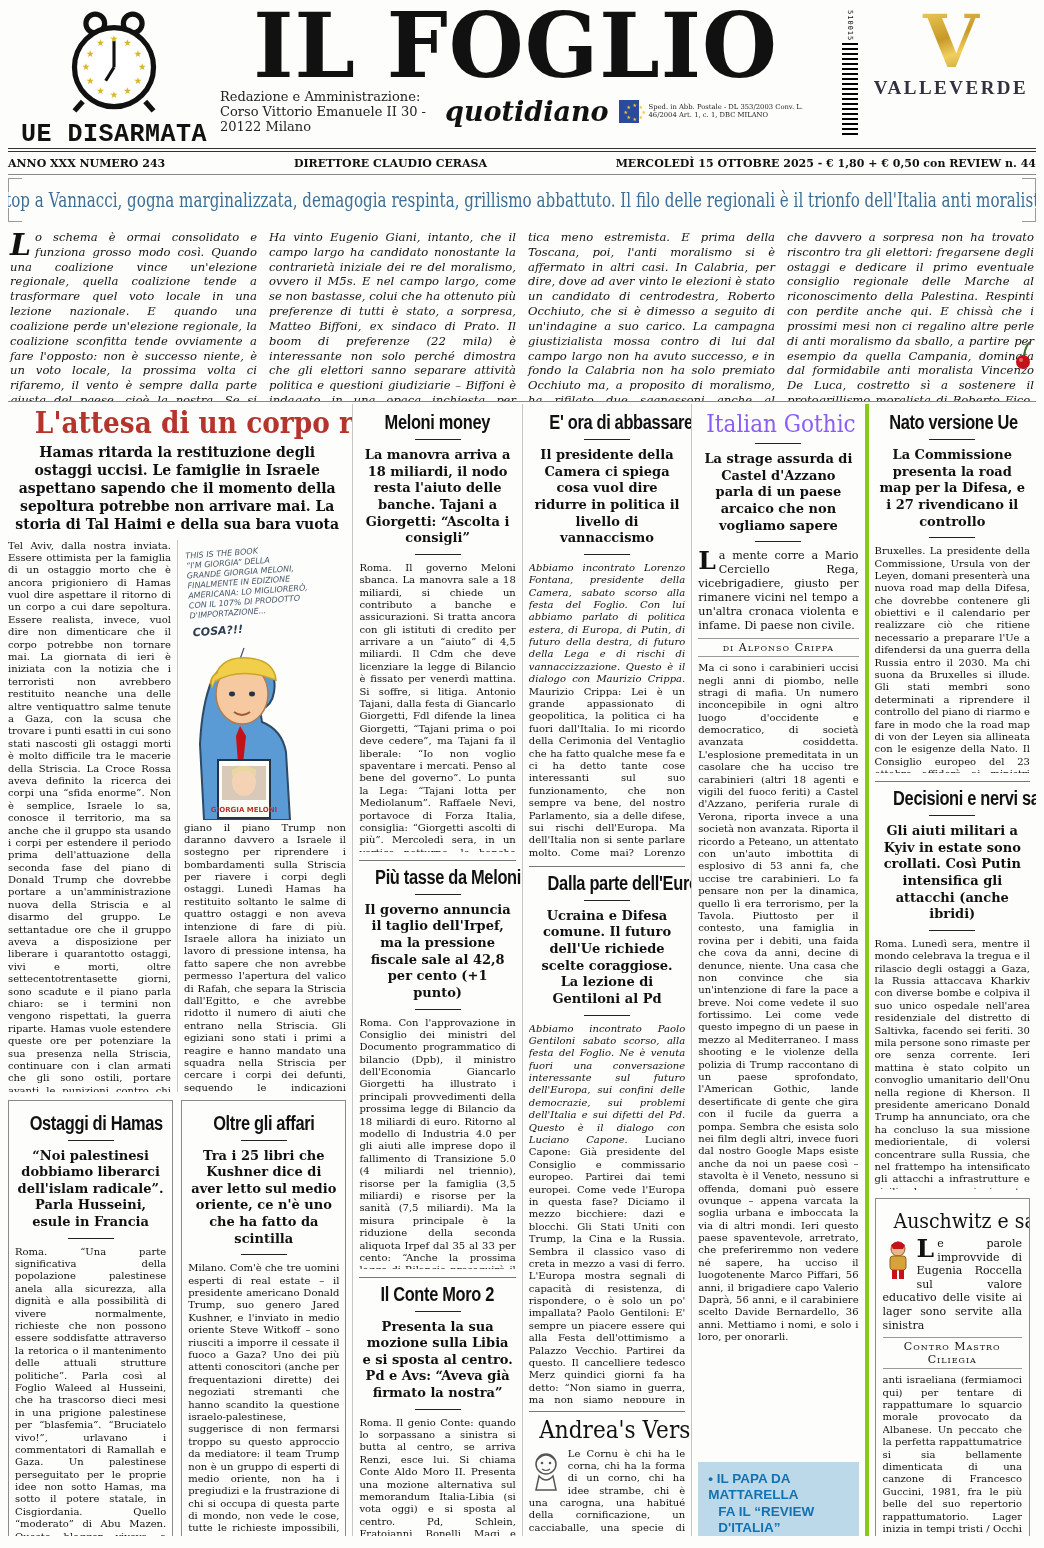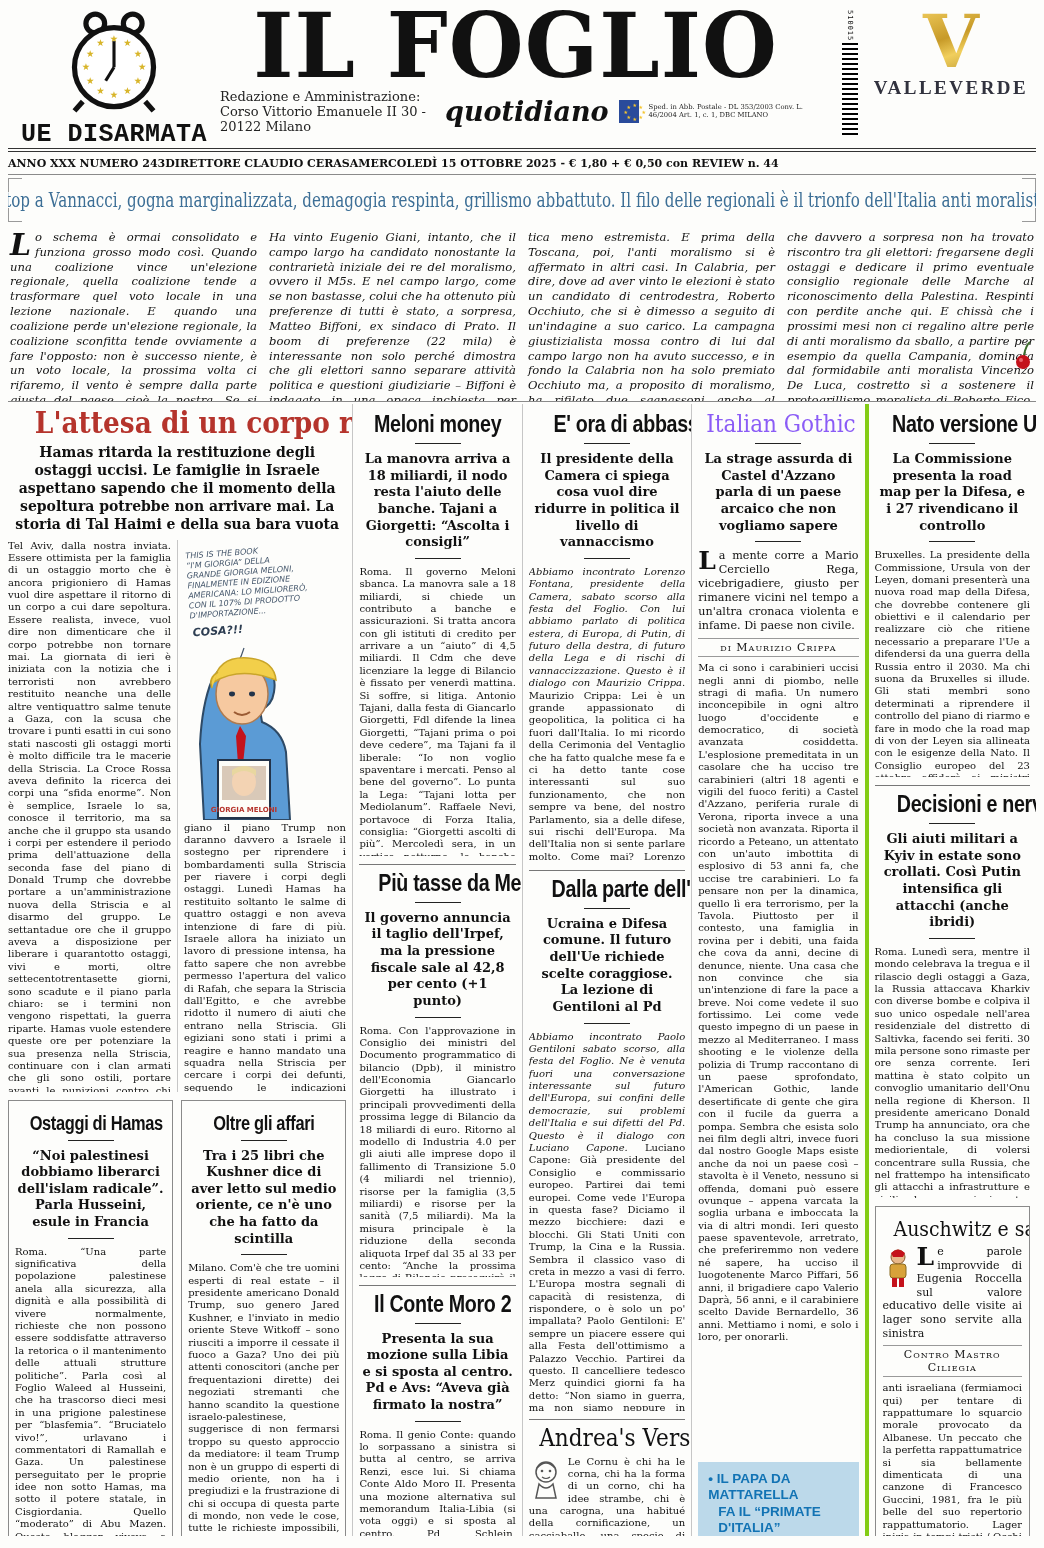--- a/index.html
+++ b/index.html
@@ -16,21 +16,21 @@
   .euflag{width:34px;height:23px;background:#2a4b9b;position:relative;display:inline-block;}
   .euflag i{position:absolute;color:#f4c52e;font-size:5px;font-style:normal;}
   .sped{font-size:6.8px;color:#222;max-width:190px;text-align:left;}
   .logo-right{width:225px;display:flex;align-items:flex-start;justify-content:flex-end;gap:8px;padding-top:4px;}
   .barcode-wrap{display:flex;flex-direction:column;align-items:center;}
   .barcode-num{writing-mode:vertical-rl;font-family:"DejaVu Sans Mono",monospace;font-size:7px;letter-spacing:1px;}
   .barcode{width:16px;height:92px;background:repeating-linear-gradient(0deg,#000 0 2px,#fff 2px 5px);margin-top:2px;}
   .vv{width:170px;text-align:center;}
   .vv-v{font-family:"DejaVu Serif",serif;font-weight:bold;font-size:72px;line-height:.9;background:linear-gradient(160deg,#f6d365 10%,#c79a28 45%,#f1cf5d 60%,#9a7418 95%);-webkit-background-clip:text;background-clip:text;color:transparent;}
   .vv-name{font-family:"Liberation Serif",serif;font-weight:bold;font-size:19px;letter-spacing:2.5px;color:#31323e;margin-top:2px;}
-  .infobar{display:flex;align-items:center;border-top:4px double #333;border-bottom:1px solid #8a8a8a;height:22px;font-size:11px;font-weight:bold;}
+  .infobar{display:flex;justify-content:space-between;align-items:center;border-top:4px double #333;border-bottom:1px solid #8a8a8a;height:22px;font-size:11px;font-weight:bold;}
   
   .banner{position:relative;height:44px;margin-top:3px;display:flex;align-items:center;justify-content:center;overflow:hidden;}
   .corner{position:absolute;width:13px;height:13px;}
   .c-tl{top:0;left:0;border-top:1px solid #9a9a9a;border-left:1px solid #9a9a9a;}
   .c-tr{top:0;right:0;border-top:1px solid #9a9a9a;border-right:1px solid #9a9a9a;}
   .c-bl{bottom:0;left:0;border-bottom:1px solid #9a9a9a;border-left:1px solid #9a9a9a;}
   .c-br{bottom:0;right:0;border-bottom:1px solid #9a9a9a;border-right:1px solid #9a9a9a;}
   .banner-h{font-size:21px;color:#3d6f96;white-space:nowrap;display:inline-block;transform:scaleX(.72);transform-origin:center;font-weight:500;}
   
   .lead{display:flex;gap:12px;padding:8px 2px 8px;border-bottom:1px solid #8a8a8a;height:180px;box-sizing:border-box;overflow:hidden;}
@@ -40,21 +40,21 @@
   
   .main{display:flex;height:1132px;overflow:hidden;margin-top:2px;}
   .colw{box-sizing:border-box;padding:2px 6px 0;overflow:hidden;}
   .wide{width:350px;padding-left:0;}
   .c3{width:172px;border-left:1px solid #c6c6c6;}
   .c4{width:172px;border-left:1px solid #c6c6c6;}
   .c5{width:176px;border-left:1px solid #c6c6c6;}
   .c6{width:174px;border-left:4px solid #84cc16;}
   .h-red{font-weight:bold;font-size:30px;color:#b5342c;text-align:center;line-height:1;margin:2px 0 6px;}
   .h-red span{display:inline-block;white-space:nowrap;transform:scaleX(.88);transform-origin:center;}
-  .h-sans{font-family:"Liberation Sans",sans-serif;font-weight:900;font-size:24px;text-align:center;line-height:1;margin:6px 0 0;}
+  .h-sans{font-family:"Liberation Sans",sans-serif;font-weight:900;font-size:20px;text-align:center;line-height:1;margin:6px 0 0;}
   .h-sans span{display:inline-block;white-space:nowrap;transform:scaleX(.82);transform-origin:center;letter-spacing:-.4px;}
   .h-serif{font-family:"DejaVu Serif",serif;font-size:24px;text-align:center;line-height:1;margin:6px 0 0;}
   .h-serif span{display:inline-block;white-space:nowrap;transform:scaleX(.9);transform-origin:center;}
   .h-gothic{color:#8b5cf6;}
   .srule{width:46px;height:1px;background:#222;margin:7px auto;}
   .sub{font-weight:bold;font-size:13px;line-height:1.28;text-align:center;margin:0 2px;}
   .body{font-size:10px;line-height:1.24;text-align:justify;overflow:hidden;}
   .body .intro{font-style:italic;}
   .hrline{border-top:1px solid #777;margin:8px 0 0;}
   .twocol{display:flex;gap:0;height:552px;overflow:hidden;margin-top:6px;}
@@ -271,25 +271,25 @@
       </div>
 
     </div>
 
     <div class="colw c5">
       <div class="h-serif h-gothic"><span>Italian Gothic</span></div>
       <div class="srule"></div>
       <div class="sub">La strage assurda di Castel d'Azzano parla di un paese arcaico che non vogliamo sapere</div>
       <div class="srule"></div>
       <div class="lede dc">La mente corre a Mario Cerciello Rega, vicebrigadiere, giusto per rimanere vicini nel tempo a un'altra cronaca violenta e infame. Di paese non civile.</div>
-      <div class="byline">di Maurizio Crippa</div>
+      <div class="byline">di Alfonso Crippa</div>
       <div class="body" style="height:792px;">Ma ci sono i carabinieri uccisi negli anni di piombo, nelle stragi di mafia. Un numero inconcepibile in ogni altro luogo d'occidente e democratico, di società avanzata cosiddetta. L'esplosione premeditata in un casolare che ha ucciso tre carabinieri (altri 18 agenti e vigili del fuoco feriti) a Castel d'Azzano, periferia rurale di Verona, riporta invece a una società non avanzata. Riporta il ricordo a Peteano, un attentato con un'auto imbottita di esplosivo di 53 anni fa, che uccise tre carabinieri. Lo fa pensare non per la dinamica, quello lì era terrorismo, per la Tavola. Piuttosto per il contesto, una famiglia in rovina per i debiti, una faida che cova da anni, decine di denunce, niente. Una casa che non convince che sia un'intenzione di fare la pace a breve. Noi come vedete il suo fortissimo. Lei come vede questo impegno di un paese in mezzo al Mediterraneo. I mass shooting e le violenze della polizia di Trump raccontano di un paese sprofondato, l'American Gothic, lande desertificate di gente che gira con il fucile da guerra a pompa. Sembra che esista solo nei film degli altri, invece fuori dal nostro Google Maps esiste anche da noi un paese così – stavolta è il Veneto, nessuno si offenda, domani può essere ovunque – appena varcata la soglia urbana e imboccata la via di altri mondi. Ieri questo paese spaventevole, arretrato, che preferiremmo non vedere né sapere, ha ucciso il luogotenente Marco Piffari, 56 anni, il brigadiere capo Valerio Daprà, 56 anni, e il carabiniere scelto Davide Bernardello, 36 anni. Mettiamo i nomi, e solo i loro, per onorarli.</div>
       <div class="popebox">
         <div class="l1">• IL PAPA DA MATTARELLA</div>
-        <div class="l1" style="padding-left:10px;">FA IL “PRIMATE D'ITALIA”</div>
+        <div class="l1" style="padding-left:10px;">FA IL “REVIEW D'ITALIA”</div>
 
       </div>
     </div>
 
     <div class="colw c6">
       <div class="h-sans"><span>Nato versione Ue</span></div>
       <div class="srule"></div>
       <div class="sub">La Commissione presenta la road map per la Difesa, e i 27 rivendicano il controllo</div>
       <div class="srule"></div>
       <div class="body" style="height:228px;">Bruxelles. La presidente della Commissione, Ursula von der Leyen, domani presenterà una nuova road map della Difesa, che dovrebbe contenere gli obiettivi e il calendario per realizzare ciò che ritiene necessario a preparare l'Ue a difendersi da una guerra della Russia entro il 2030. Ma chi suona da Bruxelles si illude. Gli stati membri sono determinati a riprendere il controllo del piano di riarmo e fare in modo che la road map di von der Leyen sia allineata con le esigenze della Nato. Il Consiglio europeo del 23 ottobre affiderà ai ministri della Difesa il compito di proporre il rafforzamento della Difesa europea e all'Agenzia europea di difesa quello di portare avanti gli acquisti e i progetti congiunti sugli armamenti, sottraendoli dalle mani di von der Leyen. (Carretta segue nell'inserto IV)</div>

